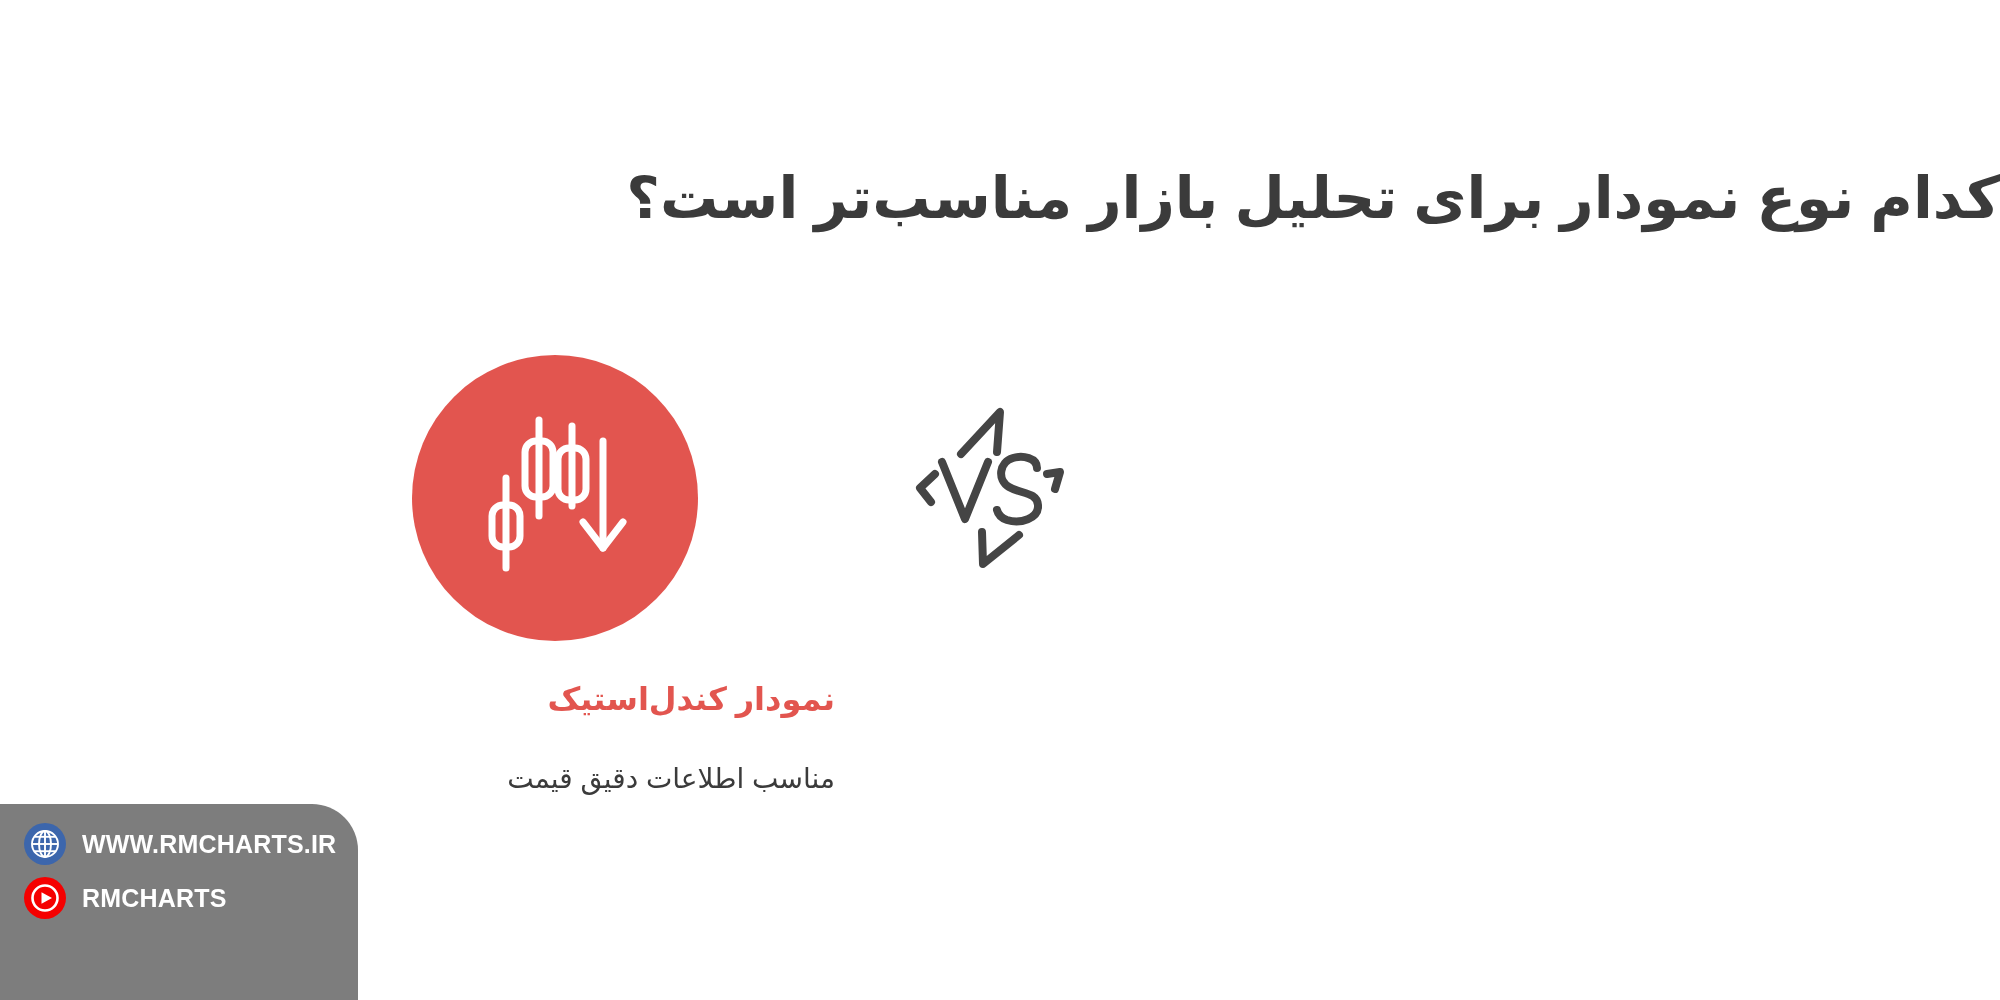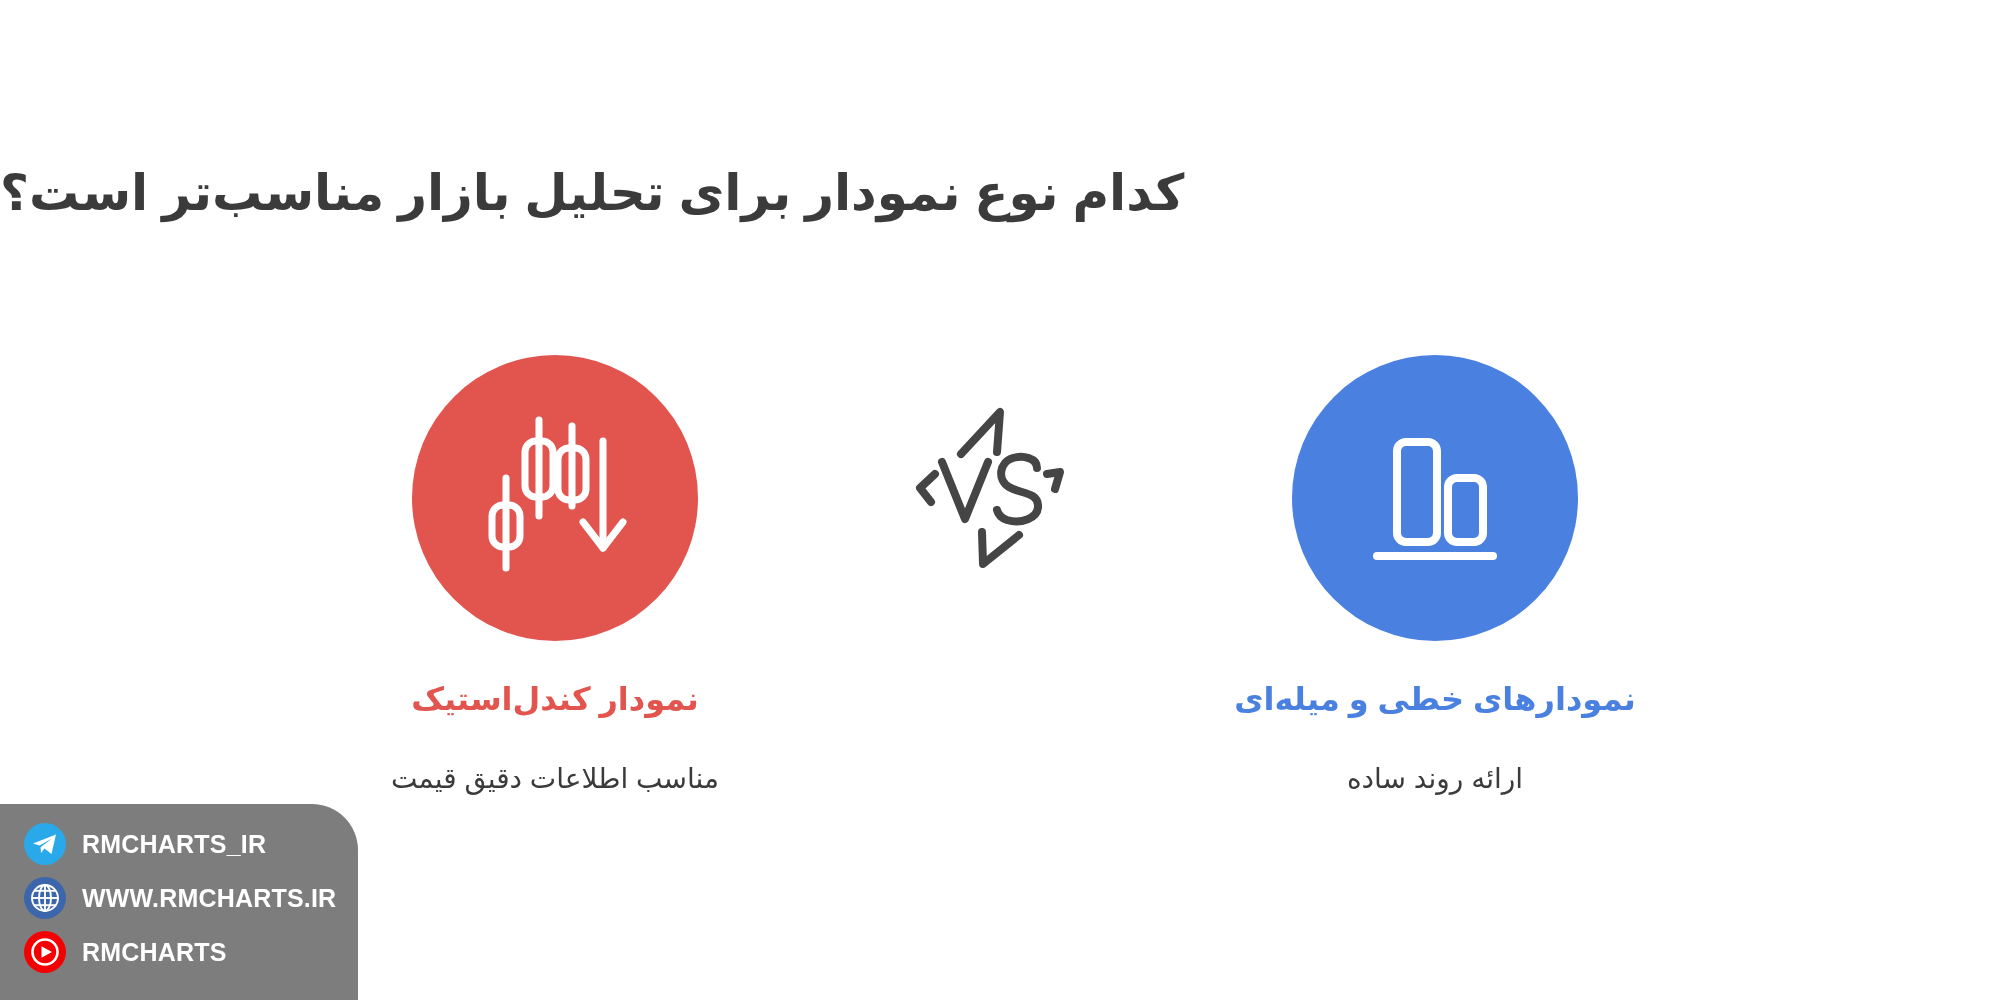--- a/index.html
+++ b/index.html
@@ -18,35 +18,34 @@
     background: #ffffff;
     overflow: hidden;
   }
 
   
   .page-title {
     position: absolute;
     top: 165px;
     left: 0;
     width: 2000px;
-    text-align: left;
-    font-size: 50px;
+    text-align: right;
+    font-size: 58px;
     font-weight: bold;
     color: #3b3b3b;
     letter-spacing: 0px;
     line-height: 1.15;
     direction: rtl;
     white-space: nowrap;
   }
 
   
   .option {
     position: absolute;
     width: 560px;
-    text-align: center;
     direction: rtl;
   }
   .option-left  { left: 275px; top: 355px; }
   .option-right { left: 1155px; top: 355px; }
 
   .circle {
     width: 286px;
     height: 286px;
     border-radius: 50%;
     margin: 0 auto;
@@ -169,44 +168,23 @@
 
         <polyline points="152,82 165,80 160,97"></polyline>
 
         <path d="M47,70 L70,127 L93,70"></path>
 
         <path d="M142,76 C142,66 128,63 118,66 C104,70 102,88 114,95 C126,102 142,100 143,113 C144,127 125,132 112,128 C106,126 103,122 102,118"></path>
       </svg>
     </span>
   </div>
 
-  <div class="option option-right">
-    <div class="circle" id="circle-right" style="background: rgb(74, 128, 224);">
-      <span>
-        <svg width="200" height="200" viewBox="0 0 200 200" fill="none" stroke="#ffffff" stroke-width="8" stroke-linecap="round" stroke-linejoin="round">
-          <rect x="62" y="44" width="40" height="100" rx="9"></rect>
-          <rect x="113" y="80" width="35" height="64" rx="9"></rect>
-          <line x1="42" y1="158" x2="158" y2="158"></line>
-        </svg>
-      </span>
-    </div>
-    <div class="option-label" id="label-right" style="color: rgb(74, 128, 224);">نمودارهای خطی و میله‌ای</div>
-    <div class="option-desc">ارائه روند ساده</div>
-  </div>
 
   <div class="watermark" style="background: rgb(125, 125, 125);">
 
-    <div class="wm-row">
-      <span class="wm-icon icon-telegram" style="background: rgb(41, 169, 233);">
-        <svg width="42" height="42" viewBox="0 0 42 42" fill="none">
-          <path d="M9 20.5 L32 11.5 L27.5 31 L20.5 25.5 L17 30 L16.6 24.3 L28 15.5 L15.6 22.6 Z" fill="#ffffff"></path>
-        </svg>
-      </span>
-      <span class="wm-text">RMCHARTS_IR</span>
-    </div>
 
     <div class="wm-row">
       <span class="wm-icon icon-website" style="background: rgb(60, 102, 172);">
         <svg width="42" height="42" viewBox="0 0 42 42" fill="none" stroke="#ffffff" stroke-width="1.9">
           <circle cx="21" cy="21" r="13" fill="none"></circle>
           <ellipse cx="21" cy="21" rx="6" ry="13" fill="none"></ellipse>
           <line x1="8" y1="21" x2="34" y2="21"></line>
           <line x1="10.3" y1="13.8" x2="31.7" y2="13.8"></line>
           <line x1="10.3" y1="28.2" x2="31.7" y2="28.2"></line>
           <line x1="21" y1="8" x2="21" y2="34"></line>

